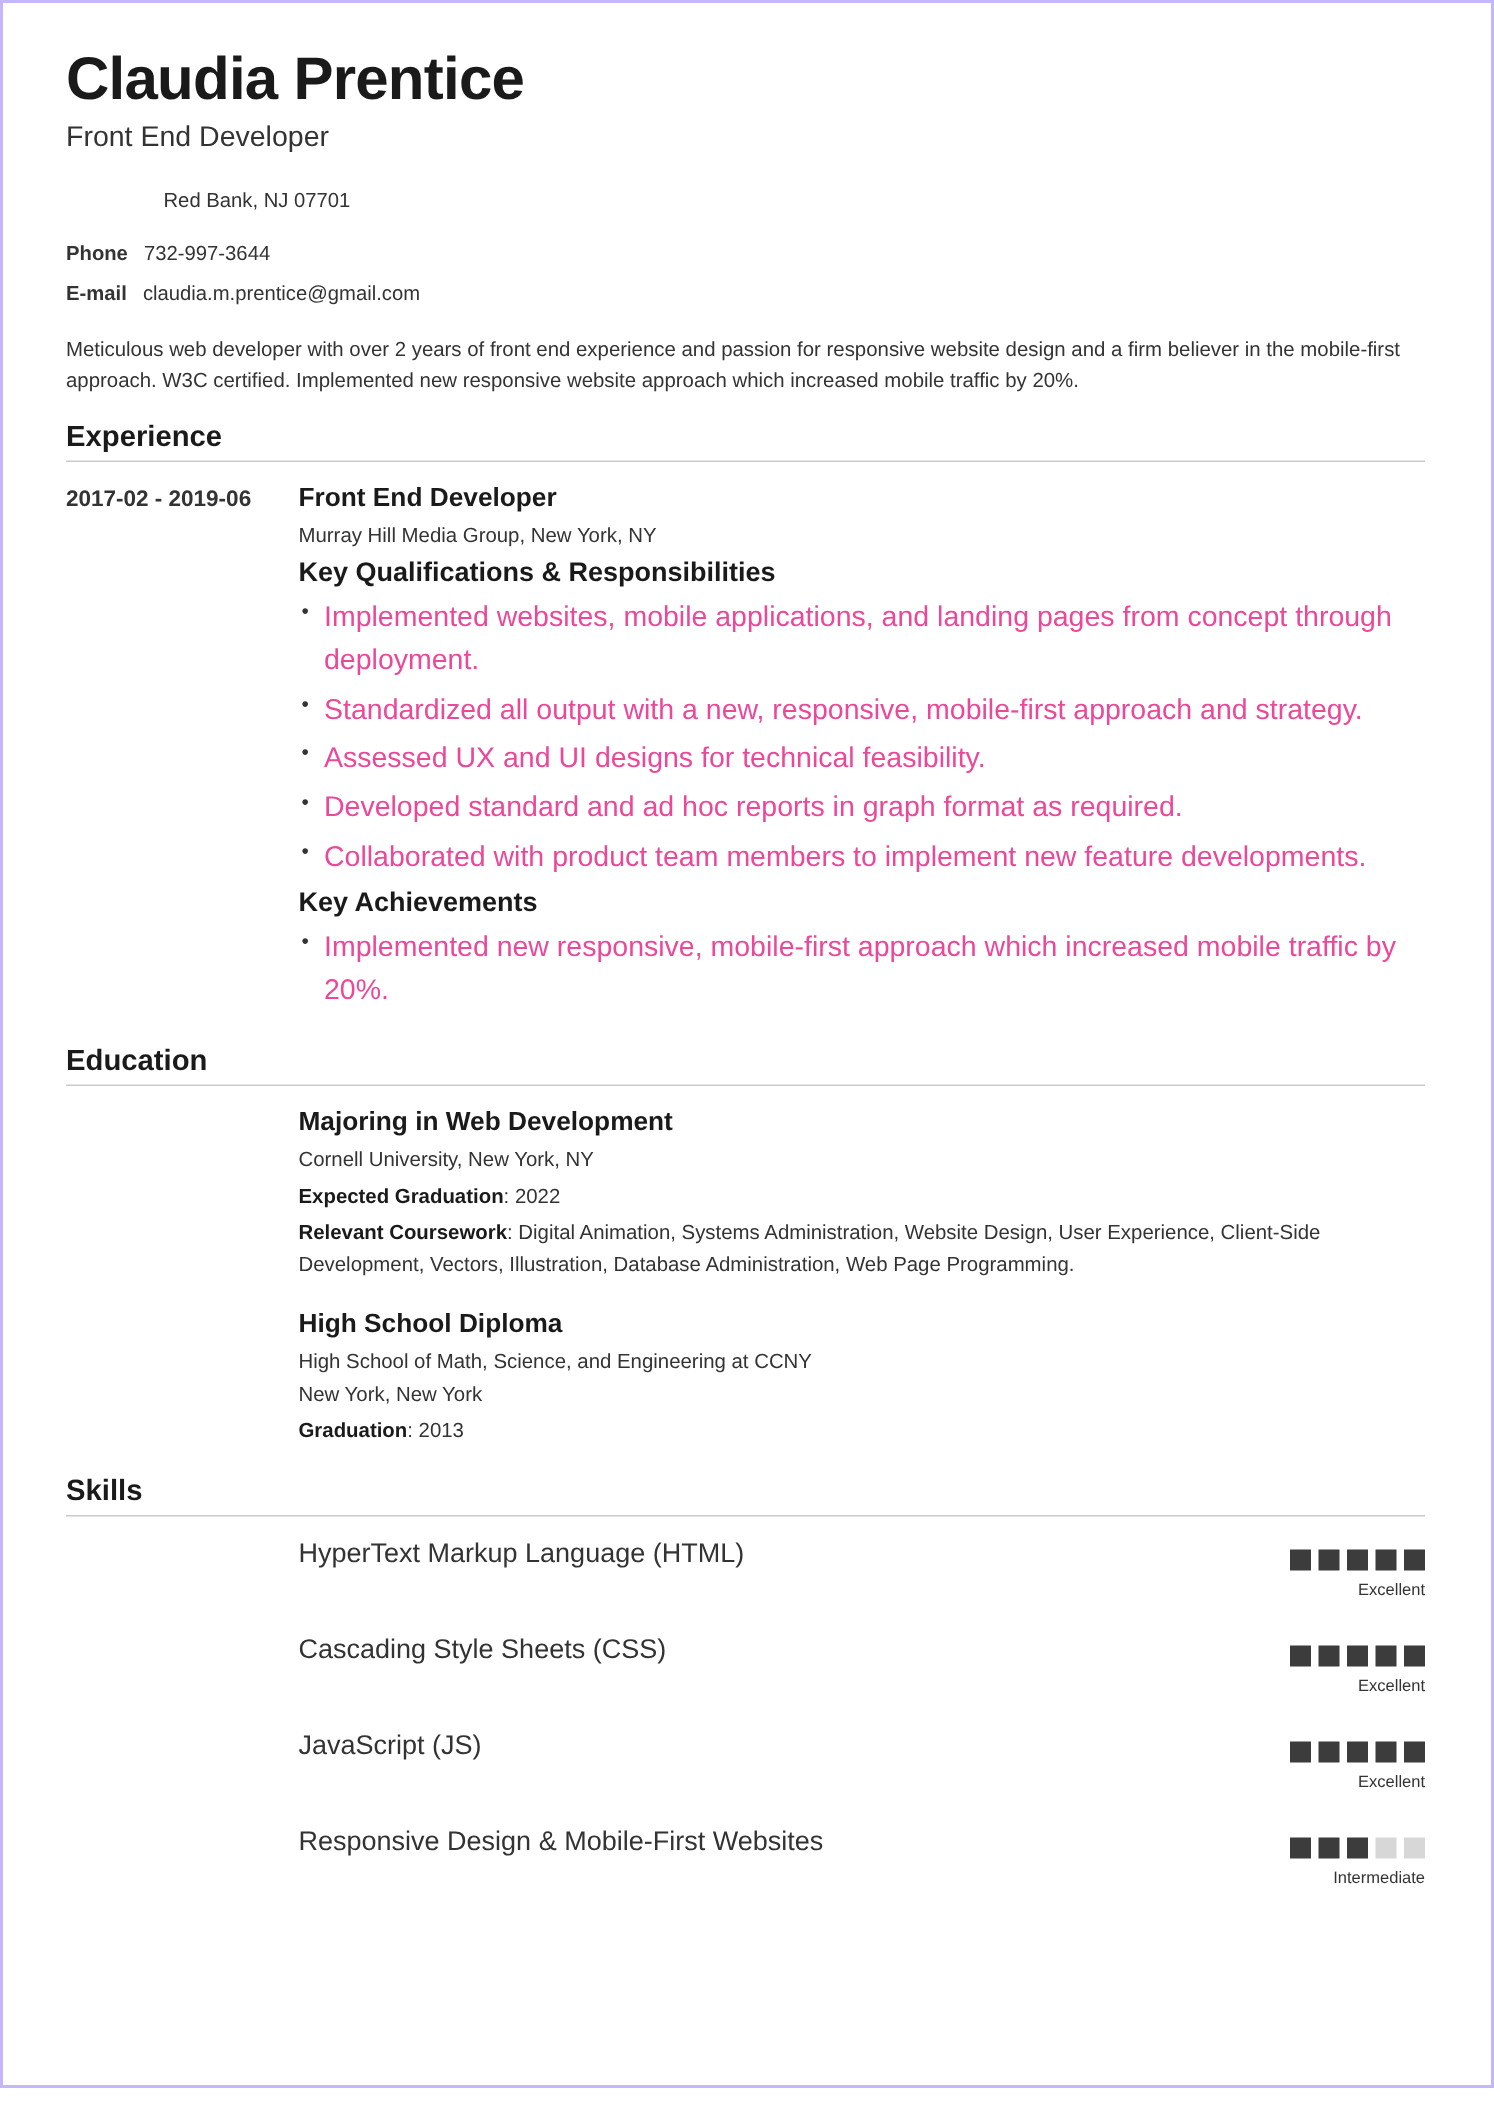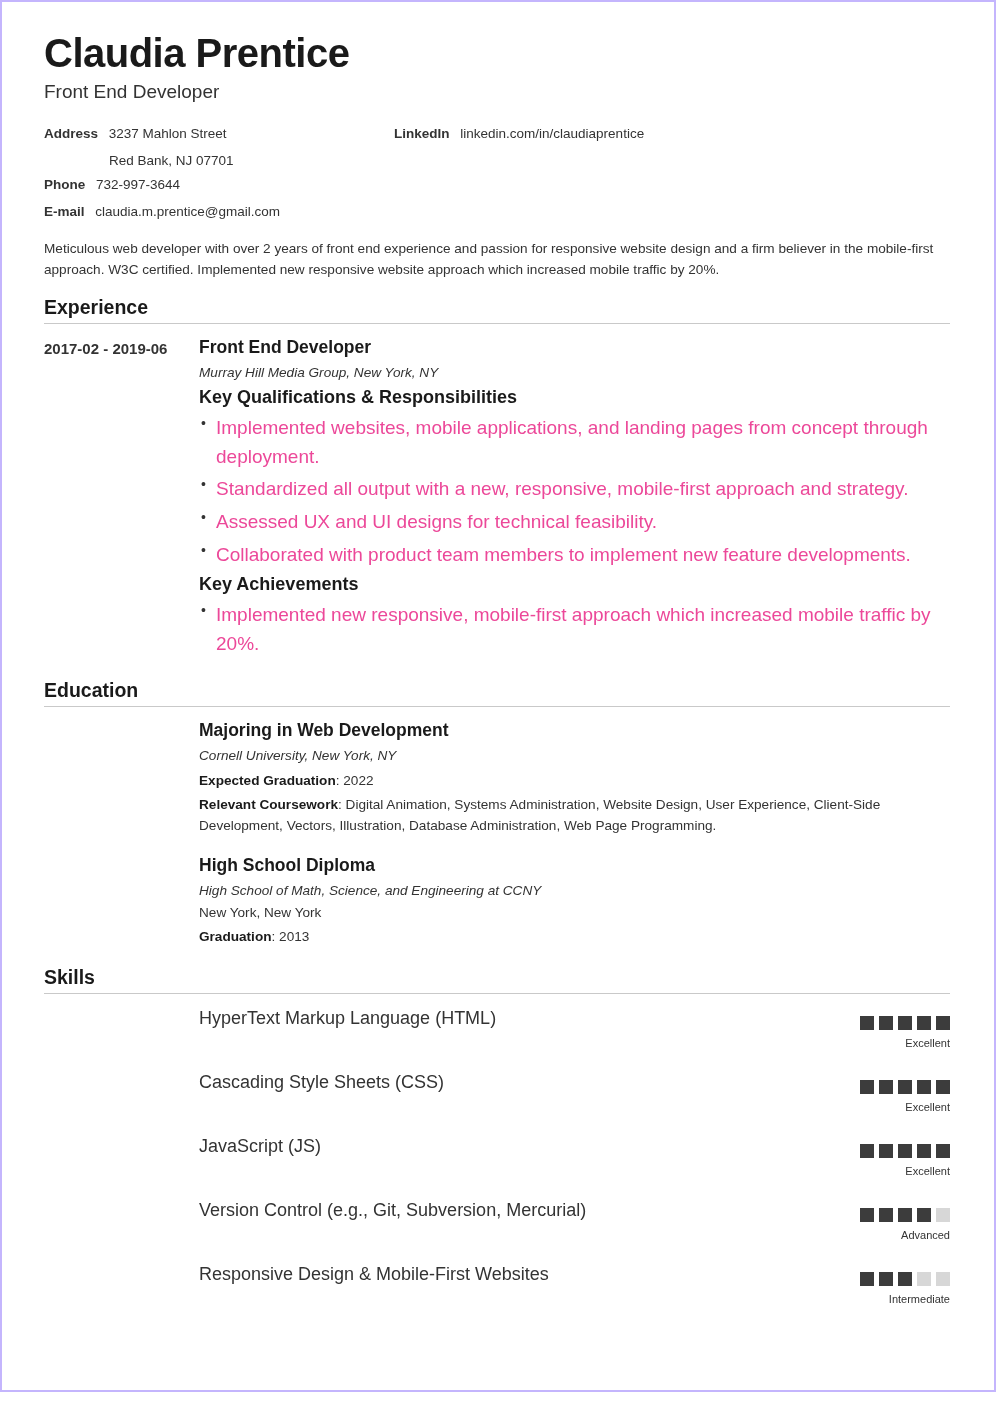--- a/index.html
+++ b/index.html
@@ -62,21 +62,21 @@
   .contact-value {
     white-space: nowrap;
   }
   .contact-left {
     width: 350px;
     flex: 0 0 350px;
   }
   .addr-second {
     margin-left: 65px;
     margin-top: 11px;
-    margin-bottom: 9px;
+    margin-bottom: 20px;
     font-size: 13.5px;
   }
 
   
   .summary {
     font-size: 13.6px;
     line-height: 1.55;
     color: #333333;
     margin-top: 18px;
     margin-bottom: 16px;
@@ -113,21 +113,20 @@
     flex: 1 1 auto;
   }
   .entry-title {
     font-size: 17.5px;
     font-weight: bold;
     color: #1a1a1a;
     margin: 0 0 7px 0;
   }
   .entry-sub {
     font-size: 13.6px;
-    font-style: italic;
     color: #333333;
     margin-bottom: 7px;
   }
   .entry-plain {
     font-size: 13.6px;
     color: #333333;
     margin-bottom: 6px;
   }
   .bold-lead {
     font-weight: bold;
@@ -213,30 +212,20 @@
 <body>
 
 <div class="page">
   <div class="inner">
 
     <div>
       <h1 class="name">Claudia Prentice</h1>
       <div class="job-title">Front End Developer</div>
 
       <div class="contact-grid">
-        <div class="contact-row">
-          <div class="contact-left">
-            <span class="contact-label">Address</span>
-            <span class="contact-value">3237 Mahlon Street</span>
-          </div>
-          <div>
-            <span class="contact-label">LinkedIn</span>
-            <span class="contact-value">linkedin.com/in/claudiaprentice</span>
-          </div>
-        </div>
 
         <div class="addr-second">Red Bank, NJ 07701</div>
 
         <div class="contact-row">
           <div class="contact-left">
             <span class="contact-label">Phone</span>
             <span class="contact-value">732-997-3644</span>
           </div>
         </div>
 
@@ -258,20 +247,21 @@
       <div class="entry">
         <div class="entry-dates">2017-02 - 2019-06</div>
         <div class="entry-body">
           <div class="entry-title">Front End Developer</div>
           <div class="entry-sub">Murray Hill Media Group, New York, NY</div>
           <div class="bold-lead">Key Qualifications &amp; Responsibilities</div>
           <ul class="bullets">
             <li>Implemented websites, mobile applications, and landing pages from concept through deployment.</li>
             <li>Standardized all output with a new, responsive, mobile-first approach and strategy.</li>
             <li>Assessed UX and UI designs for technical feasibility.</li>
+            <li>Developed standard and ad hoc reports in graph format as required.</li>
             <li>Collaborated with product team members to implement new feature developments.</li>
           </ul>
           <div class="bold-lead">Key Achievements</div>
           <ul class="bullets">
             <li>Implemented new responsive, mobile-first approach which increased mobile traffic by 20%.</li>
           </ul>
         </div>
       </div>
     </div>
 
@@ -330,28 +320,20 @@
 
       <div class="skill-row">
         <div class="skill-spacer"></div>
         <div class="skill-name">JavaScript (JS)</div>
         <div class="skill-rate">
           <span class="squares"><span class="sq"></span><span class="sq"></span><span class="sq"></span><span class="sq"></span><span class="sq"></span></span>
           <span class="skill-level">Excellent</span>
         </div>
       </div>
 
-      <div class="skill-row">
-        <div class="skill-spacer"></div>
-        <div class="skill-name">Version Control (e.g., Git, Subversion, Mercurial)</div>
-        <div class="skill-rate">
-          <span class="squares"><span class="sq"></span><span class="sq"></span><span class="sq"></span><span class="sq"></span><span class="sq off"></span></span>
-          <span class="skill-level">Advanced</span>
-        </div>
-      </div>
 
       <div class="skill-row">
         <div class="skill-spacer"></div>
         <div class="skill-name">Responsive Design &amp; Mobile-First Websites</div>
         <div class="skill-rate">
           <span class="squares"><span class="sq"></span><span class="sq"></span><span class="sq"></span><span class="sq off"></span><span class="sq off"></span></span>
           <span class="skill-level">Intermediate</span>
         </div>
       </div>
     </div>

